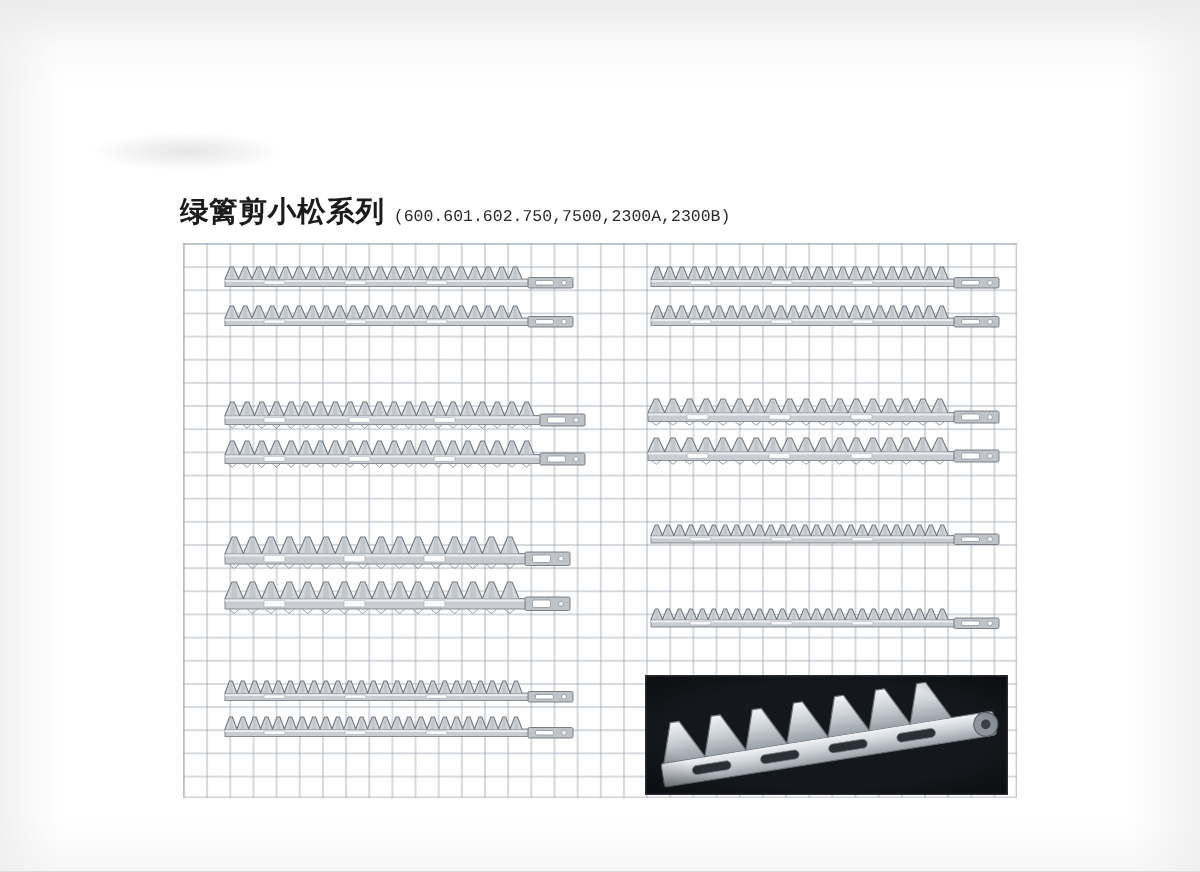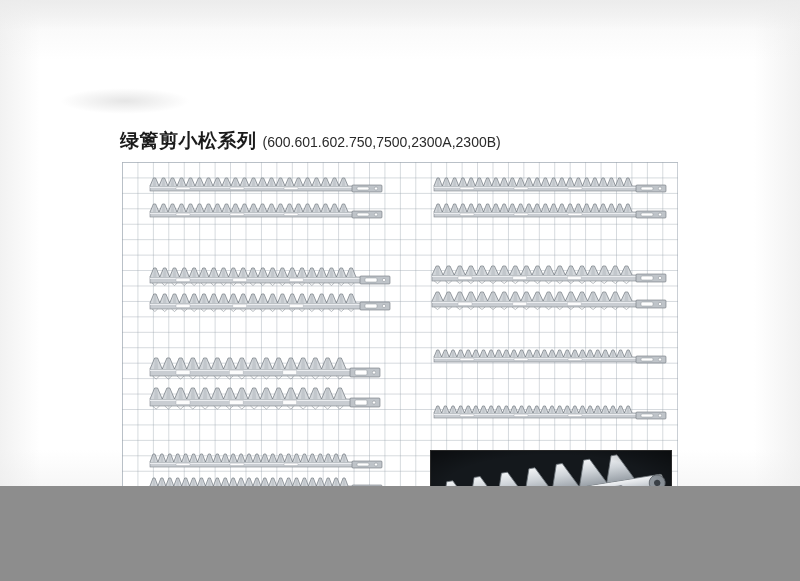--- a/index.html
+++ b/index.html
@@ -10,21 +10,21 @@
   body {
     width: 800px;
     height: 581px;
     overflow: hidden;
     font-family: "Liberation Sans", sans-serif;
   }
   .page {
     position: absolute;
     left: 0; top: 0;
     width: 800px;
-    height: 486px;
+    height: 581px;
     background: #ffffff;
     overflow: hidden;
   }
   
   .paper-shade {
     position: absolute;
     left: 0; top: 0; right: 0; bottom: 0;
     background:
       linear-gradient(180deg, rgba(240,240,240,0.65) 0px, rgba(255,255,255,0) 60px),
       linear-gradient(90deg, rgba(236,236,236,0.7) 0px, rgba(255,255,255,0) 40px),
@@ -58,23 +58,23 @@
     white-space: nowrap;
   }
   .title-cn {
     font-size: 19px;
     font-weight: bold;
     color: #1b1b1b;
     letter-spacing: 0.5px;
     font-family: "DejaVu Sans", sans-serif;
   }
   .title-codes {
-    font-size: 14px;
+    font-size: 11px;
     color: #2a2a2a;
-    font-family: Liberation Sans, sans-serif;
+    font-family: Liberation Mono, monospace;
   }
 
   
   .grid-area {
     position: absolute;
     left: 122px;
     top: 162px;
     width: 556px;
     height: 370px;
     background-color: #ffffff;

